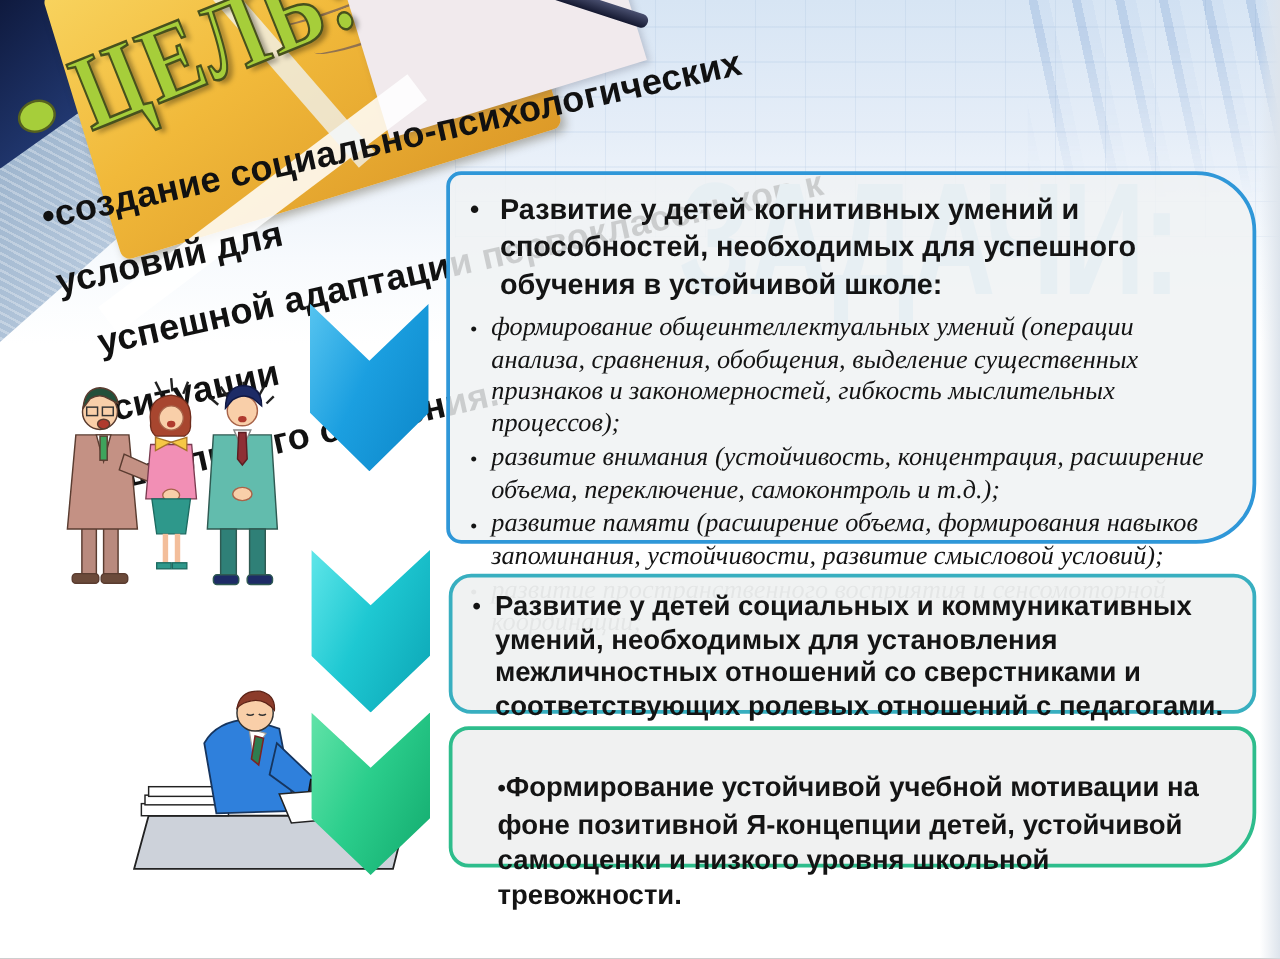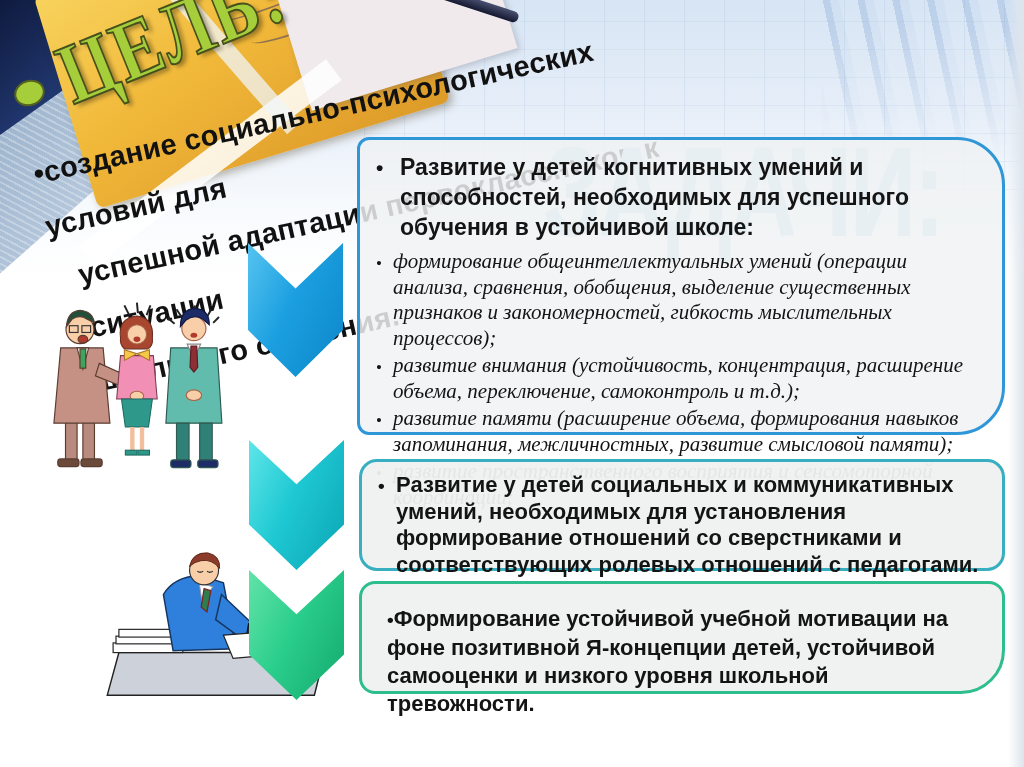--- a/index.html
+++ b/index.html
@@ -132,38 +132,38 @@
       <div class="row">
         <span class="bul">•</span>
         <span>формирование общеинтеллектуальных умений (операции анализа, сравнения, обобщения, выделение существенных признаков и закономерностей, гибкость мыслительных процессов);</span>
       </div>
       <div class="row">
         <span class="bul">•</span>
         <span>развитие внимания (устойчивость, концентрация, расширение объема, переключение, самоконтроль и т.д.);</span>
       </div>
       <div class="row">
         <span class="bul">•</span>
-        <span>развитие памяти (расширение объема, формирования навыков запоминания, межличностных, развитие смысловой памяти);</span>
+        <span>развитие памяти (расширение объема, формирования навыков запоминания, устойчивости, развитие смысловой условий);</span>
       </div>
       <div class="row">
         <span class="bul">•</span>
         <span>развитие пространственного восприятия и сенсомоторной координации;</span>
       </div>
     </div>
   </div>
 
   <div class="tbox box2">
     <div class="row btext">
       <span class="bul">•</span>
-      <span>Развитие у детей социальных и коммуникативных умений, необходимых для установления формирование отношений со сверстниками и соответствующих ролевых отношений с педагогами.</span>
+      <span>Развитие у детей социальных и коммуникативных умений, необходимых для установления межличностных отношений со сверстниками и соответствующих ролевых отношений с педагогами.</span>
     </div>
   </div>
 
   <div class="tbox box3">
-    <p class="btext" style="margin:5px;"><span class="bul">•</span><span>Формирование устойчивой учебной мотивации на фоне позитивной Я-концепции детей, устойчивой самооценки и низкого уровня школьной тревожности.</span></p>
+    <p class="btext" style="margin:16px;"><span class="bul">•</span><span>Формирование устойчивой учебной мотивации на фоне позитивной Я-концепции детей, устойчивой самооценки и низкого уровня школьной тревожности.</span></p>
   </div>
 
   <div class="chev chev1"></div>
   <div class="chev chev2"></div>
   <div class="chev chev3"></div>
 
   <div class="clip1">
     <svg viewBox="0 0 230 185" width="222" height="180">
 
       <g stroke="#5a3c30" stroke-width="1.2">

